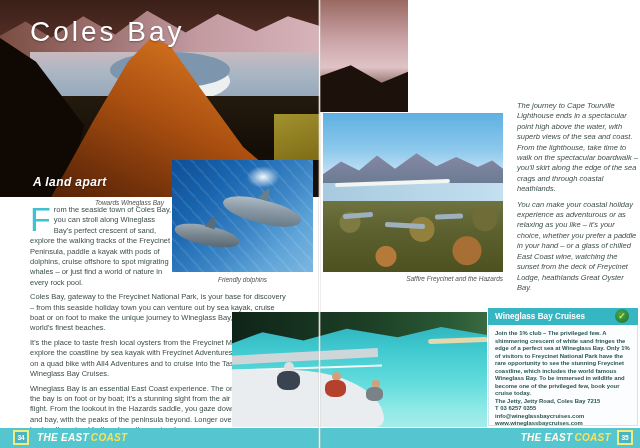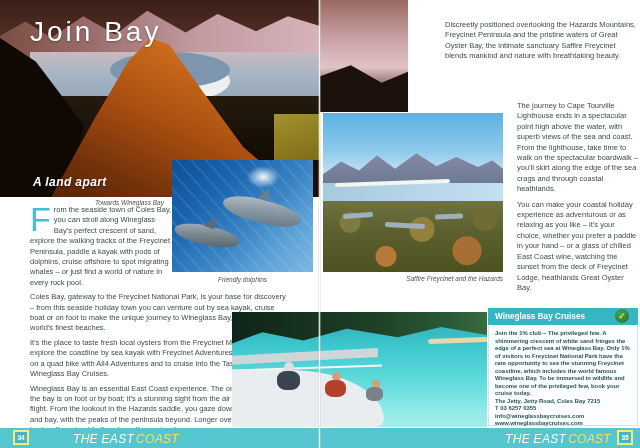--- a/index.html
+++ b/index.html
@@ -87,21 +87,21 @@
 
   
   .body-text { font-size:7.5px; line-height:10.4px; color:#3c4f4b; }
   .left-col { left:30px; top:205px; width:256px; }
   .left-col p { margin-bottom:4px; }
   .p1 { width:143px; }
   .dropcap { float:left; color:#3fc1d0; font-size:34px; line-height:29px; padding-right:3px; font-weight:400; }
 
   .right-col1 { left:445px; top:20px; width:193px; }
   .right-col1 p { margin-bottom:5px; }
-  .right-col2 { left:517px; top:101px; width:121px; }
+  .right-col2 { left:517px; top:101px; width:121px;font-style:italic; }
   .right-col2 p { margin-bottom:5px; }
 
   
   .cruise-box { left:488px; top:308px; width:150px; height:118px; background:#fbfdfe;
     border:1px solid #cfe6ee; }
   .cruise-header { position:absolute; left:-1px; top:-1px; width:150px; height:17px; background:#35b6c2; }
   .cruise-title { position:absolute; left:7px; top:4px; color:#ffffff; font-size:8.2px; font-weight:700;text-align:center; }
   .eco-badge { position:absolute; right:9px; top:1px; width:14px; height:14px; border-radius:50%;
     background:radial-gradient(circle at 40% 35%, #45a84e, #1e7029); color:#e8e14a; font-size:9px;
     font-weight:700; text-align:center; line-height:14px; }
@@ -131,21 +131,21 @@
   .ph3 { left:140px; top:68px; width:8px; height:8px; }
   .pb3 { left:134px; top:75px; width:17px; height:14px; background:#7a8288; }
 
   
   .footer-bar { left:0; top:428px; width:640px; height:20px; background:#55c6cf; }
   .page-badge { position:absolute; top:2px; width:16px; height:15px; border:2px solid #f4eb7e;
     background:rgba(0,60,70,0.12); color:#ffffff; font-size:6.5px; font-weight:700;
     text-align:center; line-height:11px; }
   .badge-left { left:13px; }
   .badge-right { right:7px; }
-  .brand { position:absolute; top:4px; font-size:12px; font-weight:400; letter-spacing:0.3px; font-style:italic;margin-left:36px; }
+  .brand { position:absolute; top:4px; font-size:10px; font-weight:700; letter-spacing:0.3px; font-style:italic; }
   .brand-left { left:37px; }
   .brand-right { right:29px; }
   .brand .b1 { color:#fdfdf0; }
   .brand .b2 { color:#f7e35a; margin-left:2px; }
 
   .fold { left:318px; top:0; width:3px; height:448px;
     background:linear-gradient(90deg,rgba(60,40,30,0.14),rgba(255,255,255,0.85) 50%,rgba(60,40,30,0.12)); }
 </style>
 </head>
 <body>
@@ -153,21 +153,21 @@
 <div class="stage">
 
   <div class="abs photo-main">
     <div class="abs pm-mountains"></div>
     <div class="abs pm-water"></div>
     <div class="abs pm-beach"></div>
     <div class="abs pm-beach-cover"></div>
     <div class="abs pm-forest"></div>
     <div class="abs pm-left-ridge"></div>
     <div class="abs pm-rock"></div>
-    <div class="abs main-title">Join Bay</div>
+    <div class="abs main-title">Coles Bay</div>
     <div class="abs tagline">A land apart</div>
   </div>
   <div class="abs photo-ext">
     <div class="abs ext-hill"></div>
   </div>
   <div class="abs sq-olive"></div>
   <div class="abs sq-cyan"></div>
 
   <div class="abs caption cap-main">Towards Wineglass Bay</div>
 
@@ -195,21 +195,20 @@
   <div class="abs caption cap-saffire">Saffire Freycinet and the Hazards</div>
 
   <div class="abs body-text left-col">
     <p class="p1"><span class="dropcap">F</span><span>rom the seaside town of Coles Bay, you can stroll along Wineglass Bay's perfect crescent of sand, explore the walking tracks of the Freycinet Peninsula, paddle a kayak with pods of dolphins, cruise offshore to spot migrating whales – or just find a world of nature in every rock pool.</span></p>
     <p>Coles Bay, gateway to the Freycinet National Park, is your base for discovery – from this seaside holiday town you can venture out by sea kayak, cruise boat or on foot to make the unique journey to Wineglass Bay, one of the world's finest beaches.</p>
     <p>It's the place to taste fresh local oysters from the Freycinet Marine Farm, to explore the coastline by sea kayak with Freycinet Adventures, take in sights on a quad bike with All4 Adventures and to cruise into the Tasman Sea with Wineglass Bay Cruises.</p>
     <p>Wineglass Bay is an essential East Coast experience. The only way to reach the bay is on foot or by boat; it's a stunning sight from the air on a scenic flight. From the lookout in the Hazards saddle, you gaze down to the beach and bay, with the peaks of the peninsula beyond. Longer overnight bushwalks extend further down the peninsula.</p>
   </div>
 
   <div class="abs body-text right-col1">
-    <p>Discreetly positioned overlooking the Hazards Mountains, Freycinet Peninsula and the pristine waters of Great Oyster Bay, the intimate sanctuary Saffire Freycinet blends mankind and nature with breathtaking beauty.</p>
   </div>
   <div class="abs body-text right-col2">
     <p>The journey to Cape Tourville Lighthouse ends in a spectacular point high above the water, with superb views of the sea and coast. From the lighthouse, take time to walk on the spectacular boardwalk – you'll skirt along the edge of the sea crags and through coastal heathlands.</p>
     <p>You can make your coastal holiday experience as adventurous or as relaxing as you like – it's your choice, whether you prefer a paddle in your hand – or a glass of chilled East Coast wine, watching the sunset from the deck of Freycinet Lodge, heathlands Great Oyster Bay.</p>
   </div>
 
   <div class="abs photo-boat">
     <div class="abs bt-hills"></div>
     <div class="abs bt-beach"></div>
     <div class="abs bt-canopy"></div>

